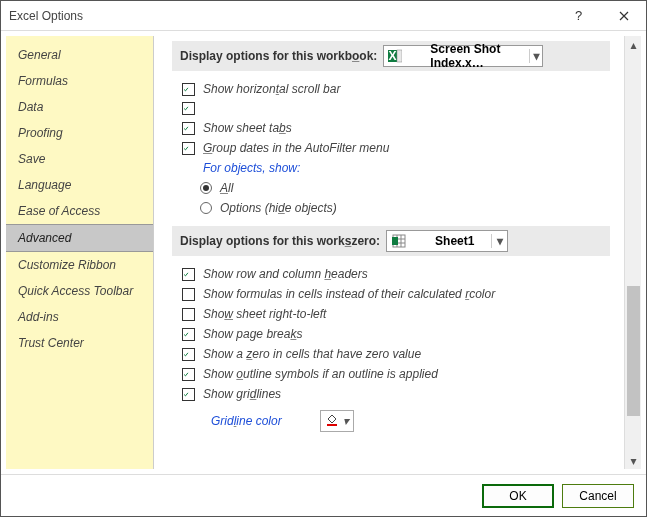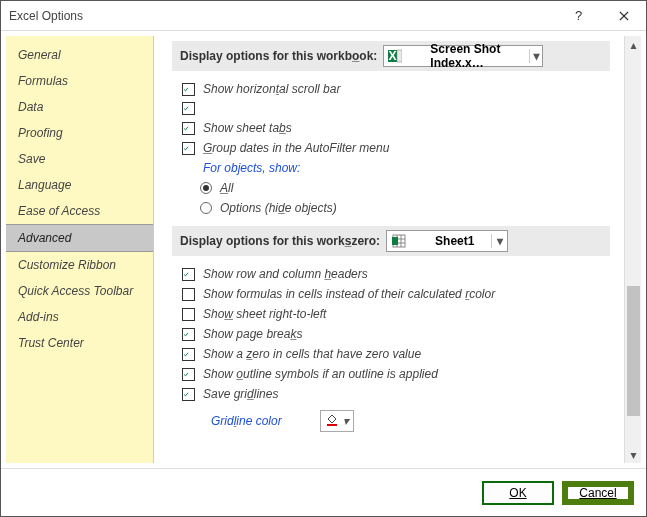--- a/index.html
+++ b/index.html
@@ -28,22 +28,22 @@
   .sub { padding-left: 28px; }
   .check { width: 13px; height: 13px; border: 1px solid #333; display: inline-flex; align-items:center; justify-content:center; background:#fff;}
   .check.checked::after { content: ""; width: 9px; height: 9px; background: none; }
   .check.checked svg { display:block;}
   .check svg { display:none; }
   .radio { width: 12px; height: 12px; border: 1px solid #666; border-radius: 50%; display:inline-flex; align-items:center; justify-content:center;}
   .radio.sel::after { content:""; width:6px; height:6px; border-radius:50%; background:#333;}
   .u { text-decoration: underline; text-decoration-color: #888;}
   .label-static { color:#1d4ed8; }
   .color-btn { display:inline-flex; align-items:center; border:1px solid #aaa; height:22px; padding:0 4px; gap:4px;}
-  .footer { height: 48px; border-top: 1px solid #ddd; display: flex; align-items: center; justify-content: flex-end; gap: 8px; padding: 0 12px; text-decoration: underline; }
-  .btn-flat { min-width: 72px; height: 24px; border: 6px solid #4d7c0f; background: #fdfdfd; display:flex; align-items:center; justify-content:center; }
+  .footer { height: 42px; border-top: 1px solid #ddd; display: flex; align-items: center; justify-content: flex-end; gap: 8px; padding: 0 12px; }
+  .btn-flat { min-width: 72px; height: 24px; border: 1px solid #4d7c0f; background: #fdfdfd; display:flex; align-items:center; justify-content:center; }
   .btn-ok { border: 2px solid #0b6a0b; }
   .excel-ico { width:16px; height:16px; display:inline-flex; align-items:center; justify-content:center;}
 </style>
 </head>
 <body>
 
 <div class="window">
   <div class="titlebar">
     <div class="title">Excel Options</div>
     <div class="btn">
@@ -193,21 +193,21 @@
               </svg>
             </span>
           <span><span>Show </span><span class="u">o</span><span>utline symbols if an outline is applied</span></span>
         </div>
         <div class="opt-row">
           <span class="check checked">
               <svg width="11" height="11" viewBox="0 0 11 11">
                 <path d="M2 5.5 L4.5 8 L9 2.5" stroke="#107c41" stroke-width="1.8" fill="none"></path>
               </svg>
             </span>
-          <span><span>Save gri</span><span class="u">d</span><span>lines</span></span>
+          <span><span>Show gri</span><span class="u">d</span><span>lines</span></span>
         </div>
         <div class="opt-row" style="padding-top:6px;gap:16px;">
           <span style="width:13px"></span>
           <span class="label-static"><span>Grid</span><span class="u">l</span><span>ine color</span></span>
           <span style="width:6px"></span>
           <span class="color-btn">
             <span>
               <svg width="14" height="14" viewBox="0 0 14 14">
                   <path d="M3 6 L7 2 L11 6 L7 10 Z" fill="none" stroke="#444" stroke-width="1"></path>
                   <rect x="2" y="11" width="10" height="2" fill="#d00"></rect>

